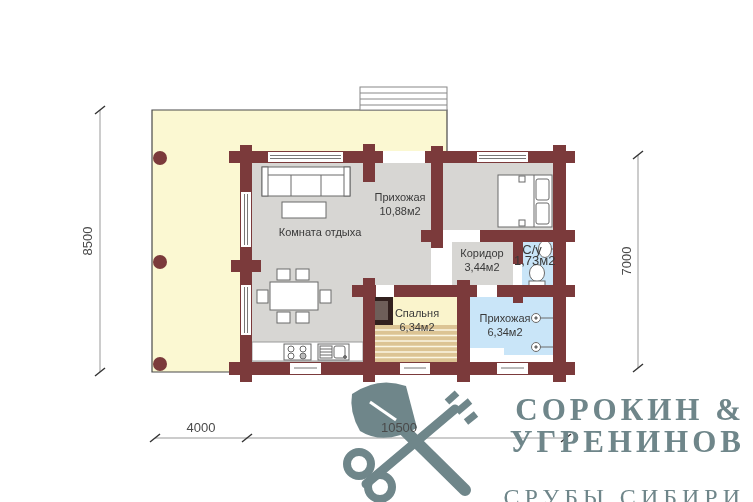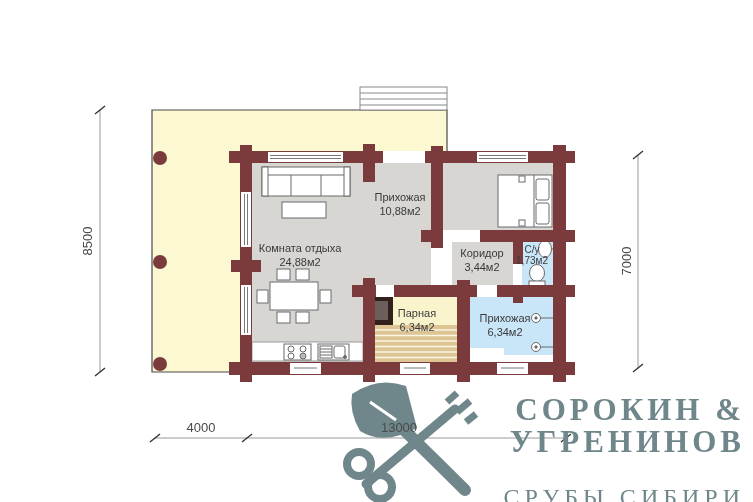--- a/index.html
+++ b/index.html
@@ -1,21 +1,21 @@
 <!DOCTYPE html>
 <html><head>
 <meta charset="utf-8">
 <style>
   html,body{margin:0;padding:0;background:#fff;}
   #stage{position:relative;width:753px;height:502px;background:#fff;overflow:hidden;
          font-family:"Liberation Sans",sans-serif;}
   #plan-svg{position:absolute;left:0;top:0;}
   .label{position:absolute;text-align:center;color:#3a3a3a;font-size:11px;line-height:13.5px;}
   .label .nm,.label .ar{white-space:nowrap;}
-  .label-small{font-size:10px;line-height:11px;}
+  .label-small{font-size:13px;line-height:11px;}
   .dim{position:absolute;color:#4a4a4a;font-size:13px;text-align:center;height:16px;}
   .dim-v{transform:rotate(-90deg);}
   .logo-line{position:absolute;right:8px;color:#6F868A;text-align:right;
              font-family:"Liberation Serif",serif;white-space:nowrap;}
   .logo-1{top:392px;font-size:31px;font-weight:bold;letter-spacing:4px;}
   .logo-2{top:424px;font-size:31px;font-weight:bold;letter-spacing:4px;}
   .logo-3{top:484px;font-size:24px;letter-spacing:5px;}
 </style>
 </head>
 <body>
@@ -225,47 +225,46 @@
 
     <circle cx="359" cy="464" r="12" fill="none" stroke-width="8"></circle>
     <circle cx="380" cy="487" r="12" fill="none" stroke-width="8"></circle>
 
     <line x1="447" y1="402" x2="457" y2="393" stroke-width="7"></line>
     <line x1="457" y1="412" x2="470" y2="401" stroke-width="7"></line>
     <line x1="466" y1="422" x2="476" y2="414" stroke-width="7"></line>
   </g>
 </svg>
 
-  <div class="label" style="left:240px;top:242px;width:120px;">
+  <div class="label" style="left:240px;top:226px;width:120px;padding-left:20px;">
     <div class="nm">Комната отдыха</div>
-    <div class="ar">24,88м2</div>
   </div>
   <div class="label" style="left:355px;top:191px;width:90px;text-align:center;">
     <div class="nm">Прихожая</div>
     <div class="ar">10,88м2</div>
   </div>
   <div class="label" style="left:437px;top:247px;width:90px;text-align:center;">
     <div class="nm">Коридор</div>
     <div class="ar">3,44м2</div>
   </div>
   <div class="label label-small" style="left:514px;top:244px;width:36px;">
     <div class="nm">С/у</div>
     <div class="ar">1,73м2</div>
   </div>
   <div class="label" style="left:376px;top:307px;width:82px;">
-    <div class="nm">Парная</div>
+    <div class="nm">Спальня</div>
     <div class="ar">6,34м2</div>
   </div>
   <div class="label" style="left:462px;top:312px;width:86px;">
     <div class="nm">Прихожая</div>
     <div class="ar">6,34м2</div>
   </div>
 
   <div class="dim dim-v" style="left:58px;top:233px;width:60px;">8500</div>
   <div class="dim dim-v" style="left:597px;top:253px;width:60px;">7000</div>
   <div class="dim" style="left:171px;top:420px;width:60px;">4000</div>
-  <div class="dim" style="left:366px;top:420px;width:66px;">13000</div>
+  <div class="dim" style="left:366px;top:420px;width:66px;">10500</div>
 
   <div class="logo-line logo-1">СОРОКИН &amp;</div>
   <div class="logo-line logo-2">УГРЕНИНОВ</div>
   <div class="logo-line logo-3">СРУБЫ СИБИРИ</div>
 
 </div>
 
 </body></html>

